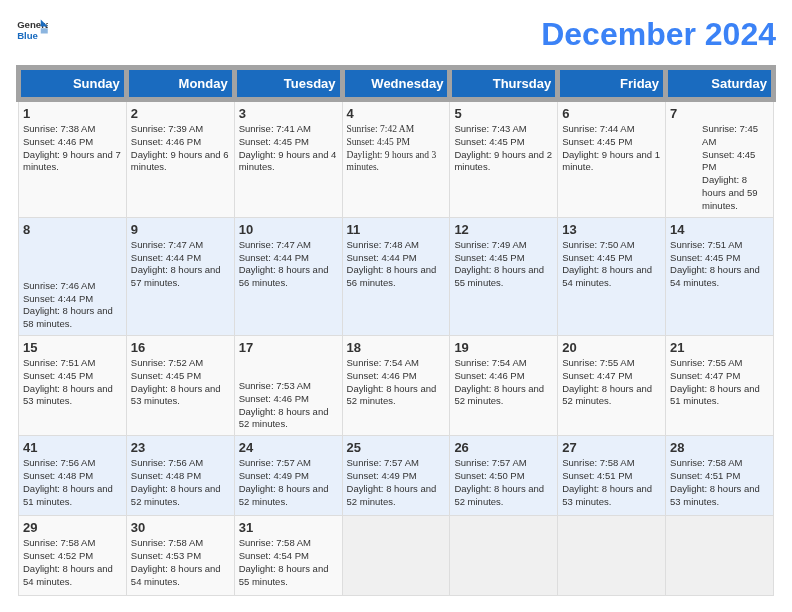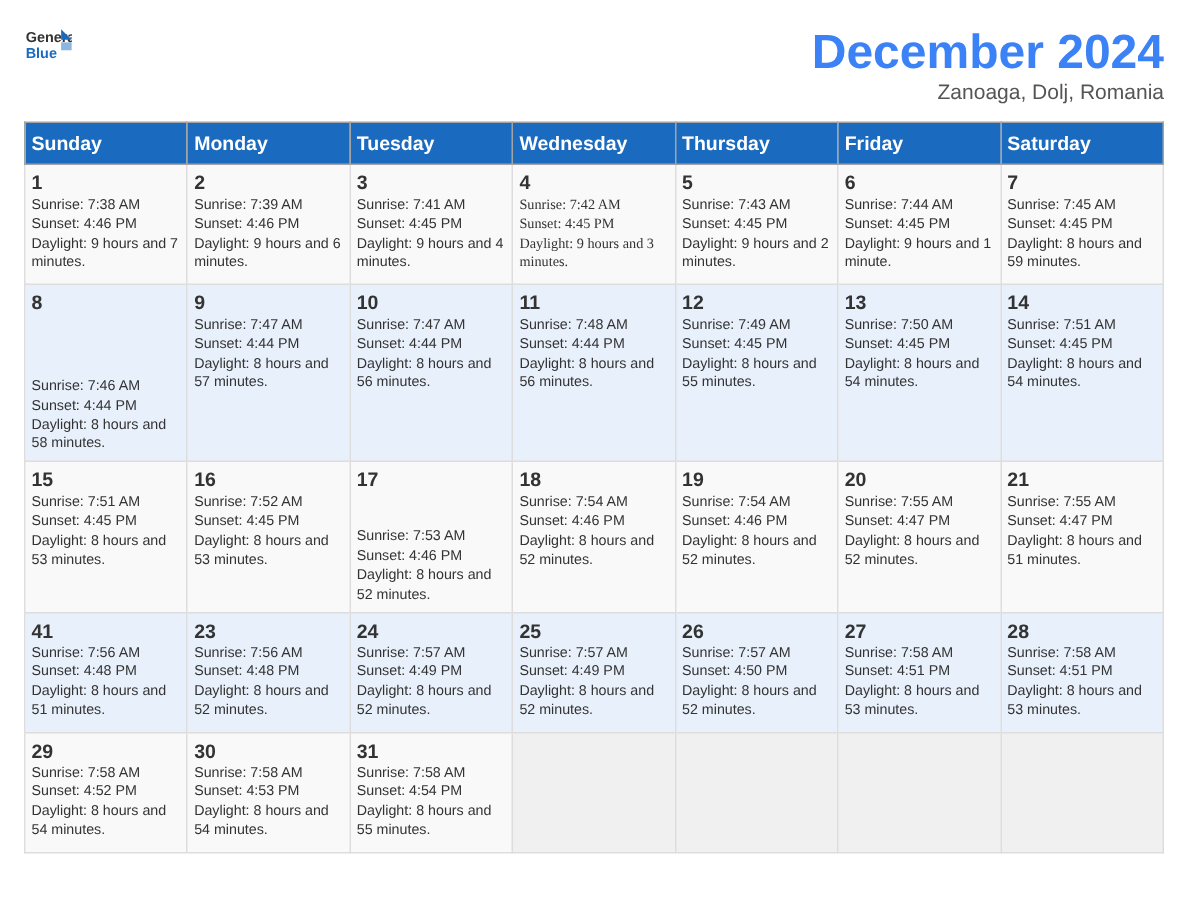--- a/index.html
+++ b/index.html
@@ -39,22 +39,22 @@
       width: 100%;
       border-collapse: collapse;
       table-layout: fixed;
     }
     thead th {
       background: #1a6bbf;
       color: #fff;
       font-size: 13px;
       font-weight: bold;
       padding: 6px 4px;
-      text-align: left;
-      border: 1px solid #a3a3a3;
+      text-align: right;
+      border: 5px solid #a3a3a3;
     }
     tbody td {
       vertical-align: top;
       padding: 4px 4px;
       font-size: 10px;
       color: #333;
       border: 1px solid #ddd;
       background: #fff;
       height: 80px;
     }
@@ -83,21 +83,20 @@
   <div class="logo">
     <svg class="logo-icon" viewBox="0 0 36 32">
       <text x="1" y="14" font-size="11" font-weight="bold" fill="#333" font-family="Arial">General</text>
       <text x="1" y="26" font-size="11" font-weight="bold" fill="#1a6bbf" font-family="Arial">Blue</text>
       <polygon points="28,4 36,12 28,12" fill="#1a6bbf"></polygon>
       <polygon points="28,14 36,14 36,20 28,20" fill="#1a6bbf" opacity="0.5"></polygon>
     </svg>
   </div>
   <div class="title-block">
     <div class="month-title">December 2024</div>
-    <div class="subtitle">Zanoaga, Dolj, Romania</div>
   </div>
 </div>
 
 <table>
   <thead>
     <tr>
     <th>Sunday</th>
         <th>Monday</th>
         <th>Tuesday</th>
         <th>Wednesday</th>
@@ -139,21 +138,21 @@
 Daylight: 9 hours and 2 minutes.</div>
         </td>
         <td>
           <span class="day-num">6</span>
           <div class="cell-text" style="white-space: pre-line;">Sunrise: 7:44 AM
 Sunset: 4:45 PM
 Daylight: 9 hours and 1 minute.</div>
         </td>
         <td>
           <span class="day-num">7</span>
-          <div class="cell-text" style="white-space: pre-line;">Sunrise: 7:45 AM
+          <div class="cell-text" style="white-space: pre-line; margin-left: 32px;">Sunrise: 7:45 AM
 Sunset: 4:45 PM
 Daylight: 8 hours and 59 minutes.</div>
         </td>
       </tr>
       <tr>
         <td>
           <span class="day-num">8</span>
           <div class="cell-text" style="white-space: pre-line; margin-top: 43px;">Sunrise: 7:46 AM
 Sunset: 4:44 PM
 Daylight: 8 hours and 58 minutes.</div>

